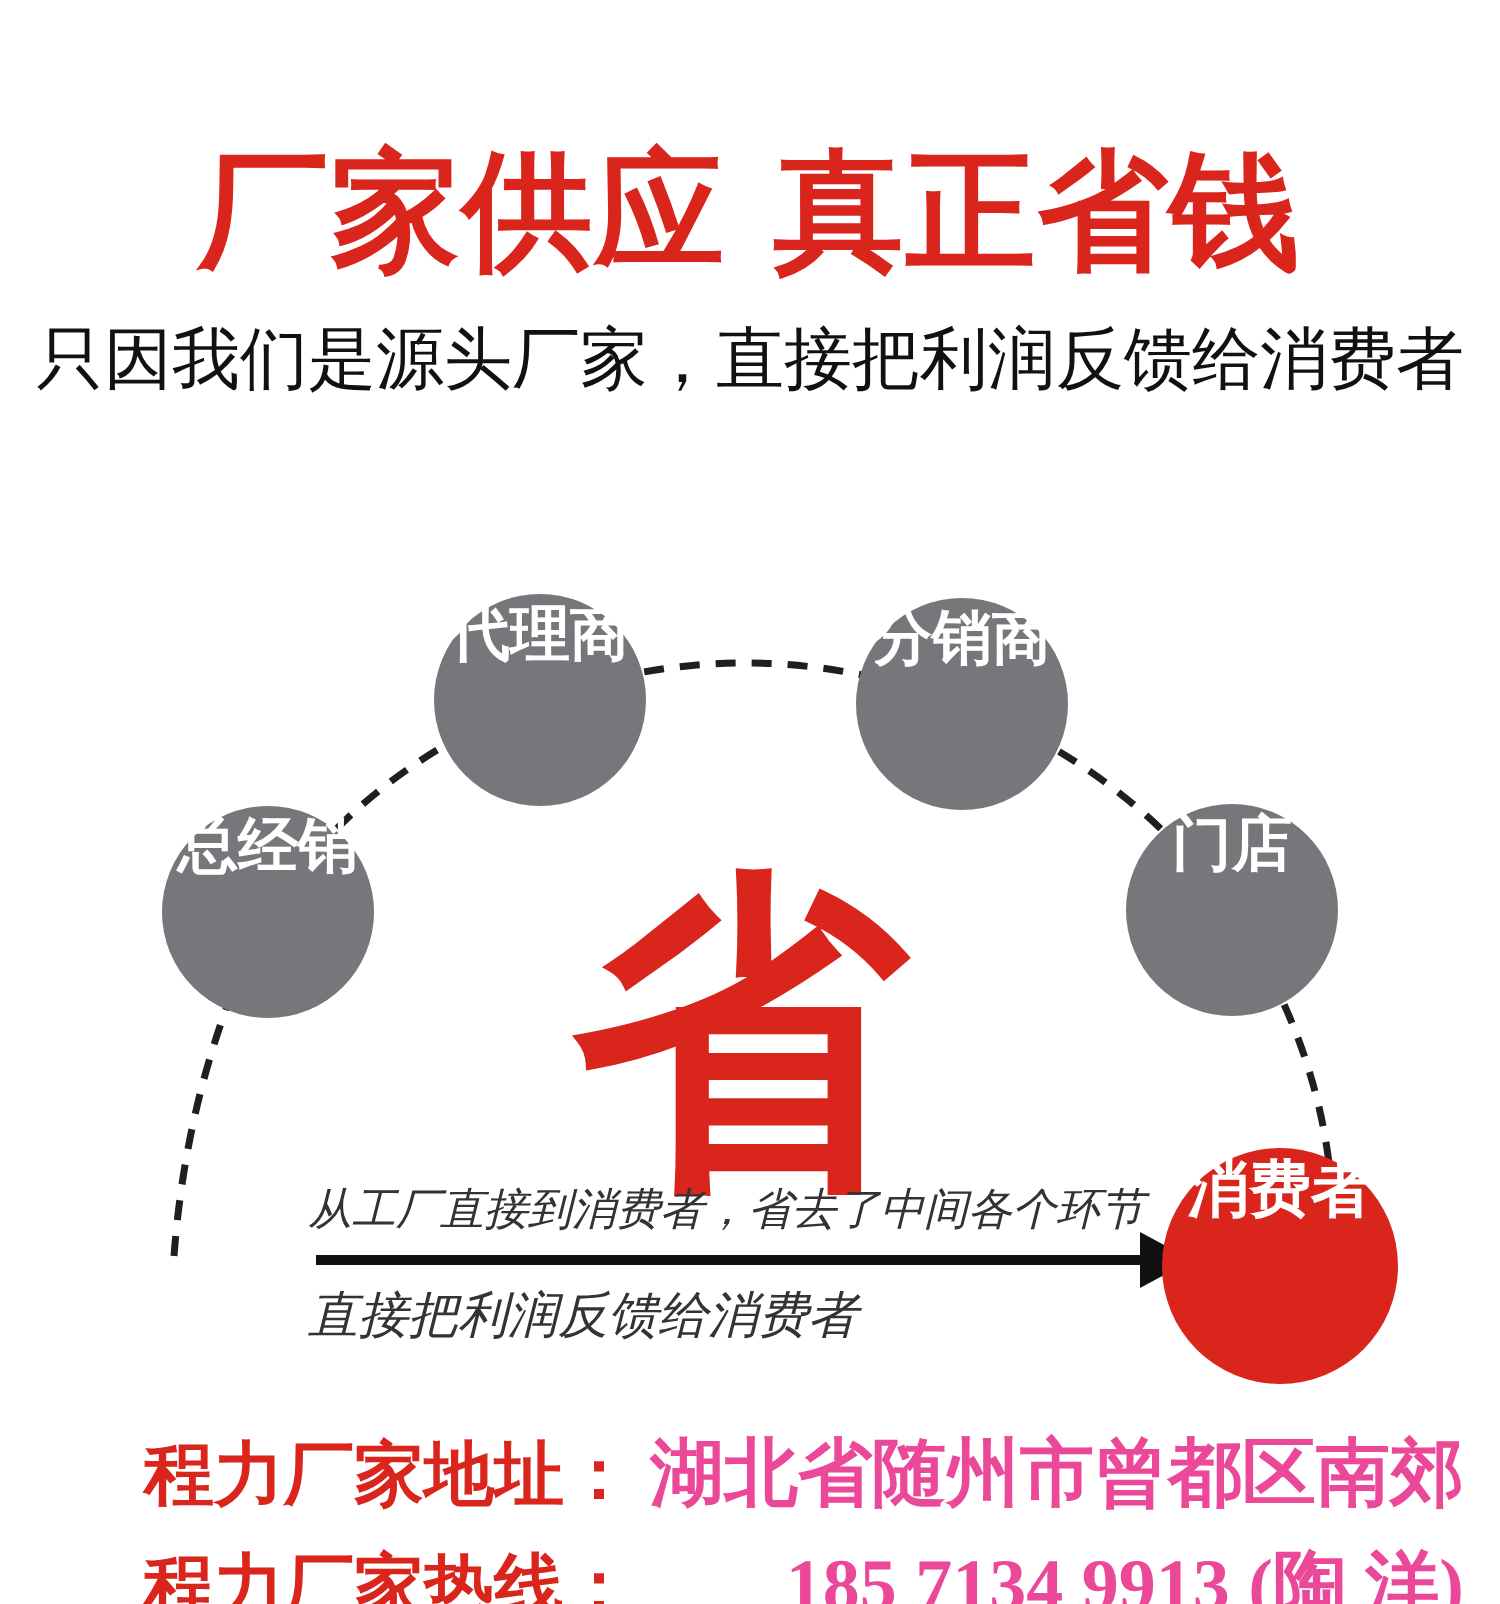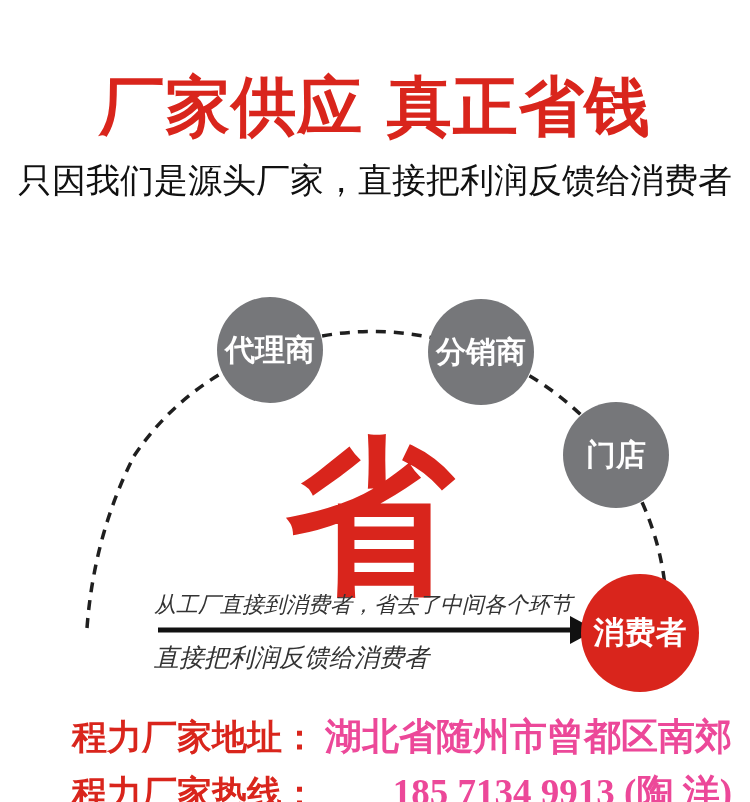--- a/index.html
+++ b/index.html
@@ -46,21 +46,20 @@
   
   .diagram-svg {
     position: absolute;
     left: 0; top: 0;
     width: 750px; height: 802px;
   }
   .node {
     position: absolute;
     border-radius: 50%;
     display: flex;
-    align-items: center;
     justify-content: center;
     color: #ffffff;
     font-weight: 700;
     white-space: nowrap;
   }
   .node.gray { background: var(--gray); font-size: 30px; }
   .node.red  { background: var(--accent); }
   .node-zjx { left: 81px;  top: 403px; width: 106px; height: 106px; }
   .node-dls { left: 217px; top: 297px; width: 106px; height: 106px; }
   .node-fxs { left: 428px; top: 299px; width: 106px; height: 106px; }
@@ -131,20 +130,23 @@
       <path d="M 270 350 Q 375 312 481 352"></path>
       <path d="M 481 352 Q 565 385 616 455"></path>
       <path d="M 616 455 Q 672 540 666 633"></path>
     </g>
     <g>
       <line x1="158" y1="630" x2="572" y2="630" stroke="#111111" stroke-width="5"></line>
       <polygon points="570,616 596,630 570,644" fill="#111111"></polygon>
     </g>
   </svg>
 
+  <div class="node gray node-zjx">
+    <span>总经销</span>
+  </div>
   <div class="node gray node-dls">
     <span>代理商</span>
   </div>
   <div class="node gray node-fxs">
     <span>分销商</span>
   </div>
   <div class="node gray node-md">
     <span>门店</span>
   </div>
   <div class="node red node-xfz">

